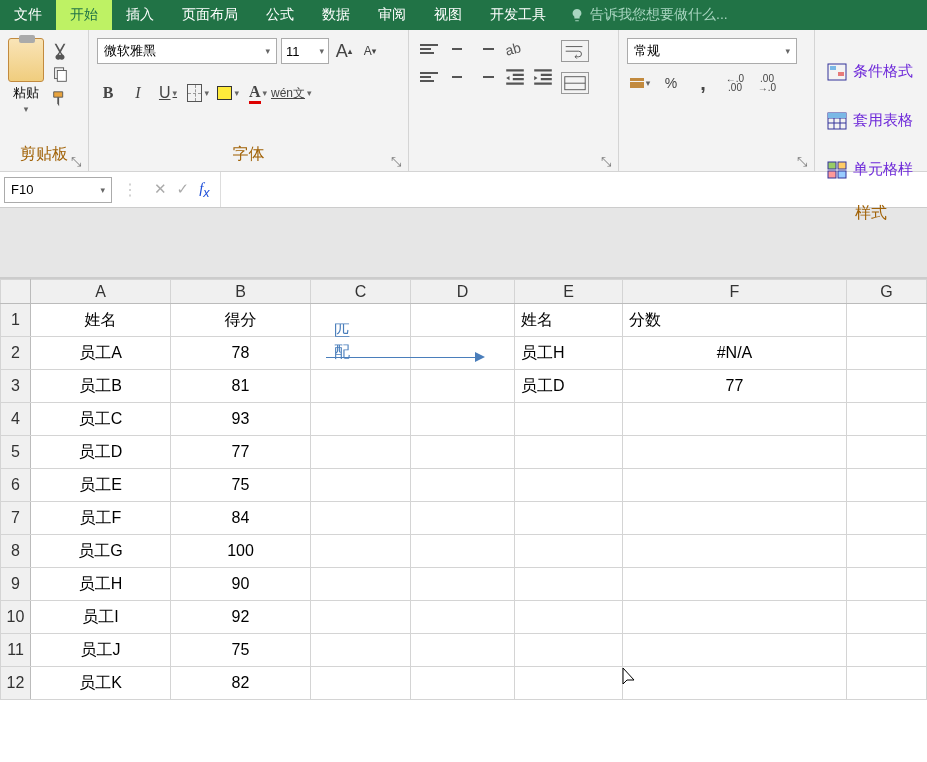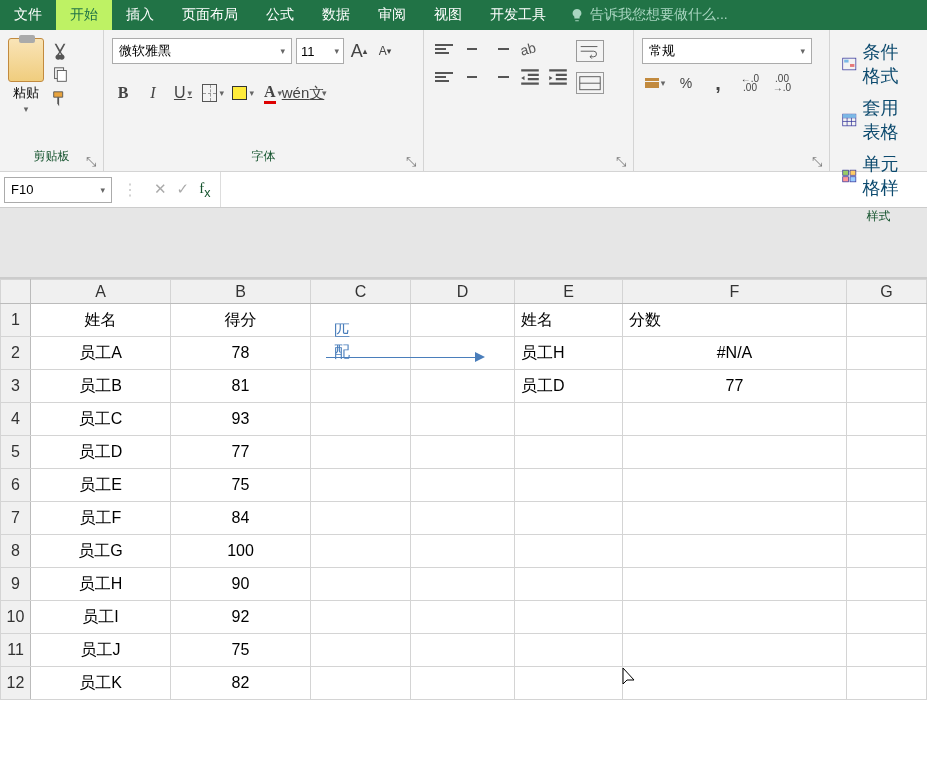--- a/index.html
+++ b/index.html
@@ -7,22 +7,22 @@
 
 
 .tabs { background: #217346; display: flex; height: 30px; align-items: stretch; color: #fff; font-size: 14px; }
 .tab { padding: 5px 14px; cursor: pointer; display: flex; align-items: center; }
 .tab.active { background: #bef264; color: #217346; font-weight: 500; }
 .tell-me { display: flex; align-items: center; gap: 6px; color: #a8d5c0; padding: 0 10px; }
 .bulb { width: 14px; height: 14px; }
 
 
 .ribbon { background: #f3f3f3; height: 142px; border-bottom: 1px solid #d4d4d4; display: flex; }
-.group { border-right: 1px solid #d4d4d4; padding: 4px 6px; display: flex; flex-direction: column; justify-content: space-between; position: relative; }
-.group-label { text-align: center; font-size: 12px; color: #14532d; padding: 2px 0; }
+.group { border-right: 1px solid #d4d4d4; padding: 4px 6px; display: flex; flex-direction: column; justify-content: space-between; position: relative; gap: 16px; }
+.group-label { text-align: center; font-size: 16px; color: #a16207; padding: 2px 0; }
 .group-body { flex: 1; display: flex; align-items: flex-start; gap: 6px; padding: 4px 2px; }
 .dialog-launcher { position: absolute; right: 3px; bottom: 3px; width: 14px; height: 14px; color: #777; font-size: 13px; cursor: pointer; }
 
 
 .clipboard-col { display: flex; flex-direction: column; align-items: center; gap: 2px; }
 .paste-icon { width: 36px; height: 44px; border: 1px solid #c28a3e; background: linear-gradient(#f9e4b7,#f0cd7e); border-radius: 3px; position: relative; }
 .paste-icon::before { content:""; position:absolute; top:-4px; left:10px; width:16px; height:8px; background:#aaa; border-radius:2px; }
 .paste-label { font-size: 13px; }
 .small-btns { display: flex; flex-direction: column; gap: 6px; padding-top: 4px; }
 .small-icon { width: 20px; height: 18px; cursor: pointer; }
@@ -35,21 +35,21 @@
 .font-btns-row { display: flex; gap: 8px; align-items: center; margin-top: 10px; }
 .fb { width: 22px; height: 22px; display: flex; align-items: center; justify-content: center; font-size: 16px; cursor: pointer; color: #444; }
 .bold { font-weight: bold; font-family: serif; }
 .italic { font-style: italic; font-family: serif; }
 .underline { text-decoration: underline; font-family: serif; }
 .border-icon { width: 18px; height: 18px; border: 1px solid #555; position: relative; }
 .border-icon::after { content:""; position:absolute; left:50%; top:0; bottom:0; border-left:1px dashed #999; }
 .border-icon::before { content:""; position:absolute; top:50%; left:0; right:0; border-top:1px dashed #999; }
 .fill-icon { width: 18px; height: 14px; background: #ffeb3b; border: 1px solid #333; position: relative; }
 .font-color-icon { font-weight: bold; font-family: serif; border-bottom: 3px solid #d00; }
-.wen-icon { font-size: 15px; text-align: center; line-height: 10px; text-decoration: underline; }
+.wen-icon { font-size: 12px; text-align: center; line-height: 10px; text-decoration: underline; }
 .big-a { font-size: 18px; font-family: serif; }
 .small-a { font-size: 12px; font-family: serif; }
 
 
 .align-col { display: flex; flex-direction: column; gap: 6px; }
 .align-row { display: flex; gap: 4px; }
 .align-btn { width: 24px; height: 22px; display: flex; flex-direction: column; justify-content: center; gap: 2px; padding: 3px; cursor: pointer; }
 .align-btn .bar { height: 2px; background: #555; }
 .align-btn.l .bar:nth-child(2){width:60%;} .align-btn.l .bar:nth-child(3){width:80%;}
 .align-btn.c .bar{margin:0 auto;} .align-btn.c .bar:nth-child(2){width:60%;}
@@ -57,30 +57,30 @@
 .indent-btn { width: 24px; height: 22px; cursor: pointer; }
 .wrap-btn, .merge-btn { width: 28px; height: 22px; border: 1px solid #999; margin: 2px 0; cursor: pointer; position: relative; }
 
 
 .num-col { display: flex; flex-direction: column; gap: 8px; }
 .num-combo { width: 170px; height: 26px; border: 1px solid #ababab; background: #fff; padding: 0 6px; font-size: 13px; display: flex; align-items: center; justify-content: space-between; }
 .num-btns { display: flex; gap: 8px; align-items: center; }
 .num-btn { width: 24px; height: 22px; display: flex; align-items: center; justify-content: center; cursor: pointer; color: #444; font-size: 14px; }
 
 
-.style-row { display: flex; align-items: center; gap: 6px; font-size: 18px; padding: 2px 4px; cursor: pointer; color: #0c4a6e; }
+.style-row { display: flex; align-items: center; gap: 6px; font-size: 15px; padding: 2px 4px; cursor: pointer; color: #6d28d9; margin-top: 22px; }
 .style-icon { width: 20px; height: 18px; }
 
 
 .fbar-wrap { background: #eee; border-bottom: 1px solid #ccc; }
 .fbar { display: flex; align-items: center; height: 36px; background: #fff; border-bottom: 1px solid #ccc; justify-content: center; }
 .name-box { width: 108px; height: 26px; border: 1px solid #ababab; margin: 0 4px; padding: 0 6px; font-size: 13px; display: flex; align-items: center; justify-content: space-between; background: #fff; }
 .fbar-btns { display: flex; gap: 10px; padding: 0 10px; color: #aaa; font-size: 15px; }
 .fbar-btns span { cursor: pointer; }
-.fx { font-family: serif; color: #14532d; }
+.fx { font-style: italic; font-family: serif; color: #1d4ed8; }
 .formula-input { flex: 1; height: 100%; padding: 0 8px; border: none; outline: none; font-size: 14px; border-left: 1px solid #ddd; }
 .fbar-spacer { height: 70px; background: #e6e6e6; border-bottom: 1px solid #ccc; }
 
 
 .grid-wrap { position: relative; }
 .grid { border-collapse: collapse; table-layout: fixed; }
 .grid th, .grid td { border: 1px solid #d4d4d4; font-size: 16px; font-weight: normal; }
 .grid .corner { width: 30px; height: 24px; background: #f0f0f0; border-right: 1px solid #bbb; border-bottom: 1px solid #bbb; }
 .grid .colh { height: 24px; background: #f0f0f0; text-align: center; color: #333; border-bottom: 1px solid #bbb; }
 .grid .rowh { width: 30px; background: #f0f0f0; text-align: center; color: #333; border-right: 1px solid #bbb; }
@@ -113,21 +113,21 @@
   <div class="tell-me">
     <svg class="bulb" viewBox="0 0 16 16">
         <path fill="#a8d5c0" d="M8 1a5 5 0 0 0-3 9v2h6v-2a5 5 0 0 0-3-9zm-2 13h4v1H6z"></path>
       </svg>
     <span>告诉我您想要做什么...</span>
   </div>
 </div>
 
 <div class="ribbon">
 
-  <div class="group" style="width:104px">
+  <div class="group" style="width:89px">
     <div class="group-body">
       <div class="clipboard-col">
         <div class="paste-icon"></div>
         <div class="paste-label">粘贴</div>
         <div style="font-size:9px;color:#666">▾</div>
       </div>
       <div class="small-btns">
         <svg class="small-icon" viewBox="0 0 20 20">
             <path fill="#555" d="M6 2l4 7 4-7h2l-5 9 2 3a3 3 0 1 1-2 0l-1-2-1 2a3 3 0 1 1-2 0l2-3L4 2h2z"></path>
           </svg>

